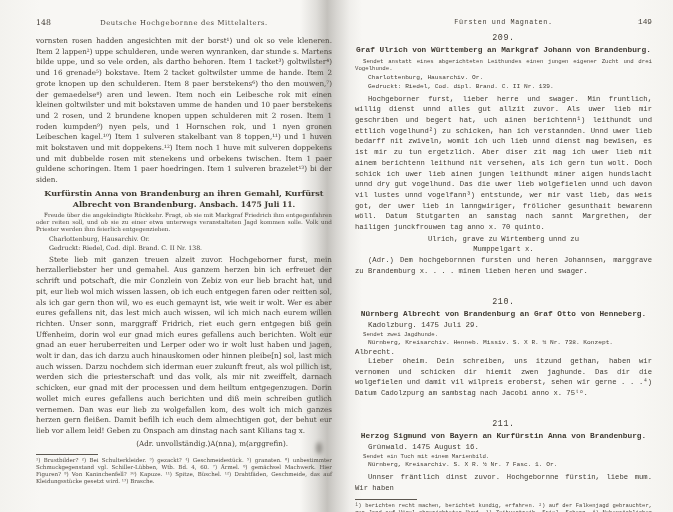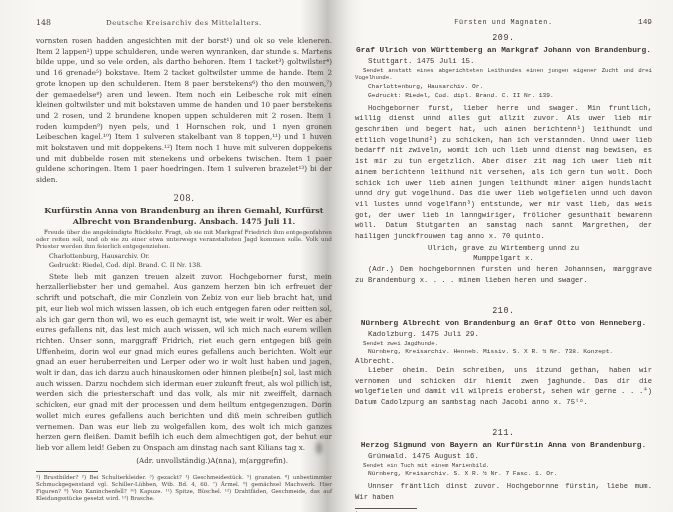--- a/index.html
+++ b/index.html
@@ -67,27 +67,26 @@
   .footnotes { font-size:5.5px; line-height:7px; text-align:justify; color:#49443c; }
 </style>
 </head>
 <body>
 
 <div class="spread">
 
   <div class="page page-left">
     <div class="pagehead">
       <span class="num">148</span>
-      <span class="run">Deutsche Kreisarchiv des Mittelalters.</span>
+      <span class="run">Deutsche Hochgebornne des Mittelalters.</span>
       <span class="num"></span>
     </div>
 
     <p class="body cont">vornsten rosen hadden angesichten mit der borst¹) und ok so vele kleneren. Item 2 lappen²) uppe schulderen, unde weren wynranken, dar stunde s. Martens bilde uppe, und so vele orden, als dartho behoren. Item 1 tacket³) goltwilster⁴) und 16 grenade⁵) bokstave. Item 2 tacket goltwilster umme de hande. Item 2 grote knopen up den schulderen. Item 8 paer berstekens⁶) tho den mouwen,⁷) der gemaedelse⁸) aren und lewen. Item noch ein Leibesche rok mit einen kleinen goltwilster und mit bokstaven umme de handen und 10 paer berstekens und 2 rosen, und 2 brundene knopen uppen schulderen mit 2 rosen. Item 1 roden kumpden⁹) nyen pels, und 1 Hornschen rok, und 1 nyen gronen Leibeschen kagel.¹⁰) Item 1 sulveren stakelbant van 8 toppen,¹¹) und 1 huven mit bokstaven und mit doppekens.¹²) Item noch 1 huve mit sulveren doppekens und mit dubbelde rosen mit stenekens und orbekens twischen. Item 1 paer guldene schoringen. Item 1 paer hoedringen. Item 1 sulveren brazelet¹³) bi der siden.</p>
 
-    <div class="secnum">208.</div>
     <div class="sechead">
       <span>Kurfürstin Anna von Brandenburg an ihren Gemahl, Kurfürst Albrecht von Brandenburg.</span>
       <span class="date">Ansbach.  1475 Juli 11.</span>
     </div>
     <p class="summary">Freude über die angekündigte Rückkehr. Fragt, ob sie mit Markgraf Friedrich ihm entgegenfahren oder reiten soll, und ob sie zu einer etwa unterwegs veranstalteten Jagd kommen solle. Volk und Priester werden ihm feierlich entgegenziehen.</p>
     <div class="srcline">Charlottenburg, Hausarchiv.  Or.</div>
     <div class="srcline">Gedruckt: Riedel, Cod. dipl. Brand. C. II Nr. 138.</div>
     <p class="body indent letter">Stete lieb mit ganzen treuen alzeit zuvor. Hochgeborner furst, mein herzallerliebster her und gemahel. Aus ganzem herzen bin ich erfreuet der schrift und potschaft, die mir Conzlein von Zebiz von eur lieb bracht hat, und pit, eur lieb wol mich wissen lassen, ob ich euch entgegen faren oder reitten sol, als ich gar gern thon wil, wo es euch gemaynt ist, wie weit ir wolt. Wer es aber eures gefallens nit, das lest mich auch wissen, wil ich mich nach eurem willen richten. Unser sonn, marggraff Fridrich, riet euch gern entgegen biß gein Uffenheim, dorin wol eur gnad mich eures gefallens auch berichten. Wolt eur gnad an euer heruberreiten und Lerper oder wo ir wolt lust haben und jagen, wolt ir dan, das ich darzu auch hinauskomen oder hinnen pleibe[n] sol, last mich auch wissen. Darzu nochdem sich iderman euer zukunft freut, als wol pillich ist, werden sich die priesterschaft und das volk, als mir nit zweiffelt, darnach schicken, eur gnad mit der processen und dem heiltum entgegenzugen. Dorin wollet mich eures gefallens auch berichten und diß mein schreiben gutlich vernemen. Dan was eur lieb zu wolgefallen kom, des wolt ich mich ganzes herzen gern fleißen. Damit befilh ich euch dem almechtigen got, der behut eur lieb vor allem leid! Geben zu Onspach am dinstag nach sant Kilians tag x.</p>
     <div class="closing">
       <span>(Adr. unvollständig.)</span>
@@ -100,21 +99,20 @@
 
   <div class="page page-right">
     <div class="pagehead">
       <span class="num"></span>
       <span class="run">Fürsten und Magnaten.</span>
       <span class="num right">149</span>
     </div>
 
     <div class="secnum">209.</div>
     <div class="sechead oneline">Graf Ulrich von Württemberg an Markgraf Johann von Brandenburg.</div>
-    <div class="dateline">Stuttgart.  1475 Juli 15.</div>
     <p class="summary">Sendet anstatt eines abgerichteten Leithundes einen jungen eigener Zucht und drei Vogelhunde.</p>
     <div class="srcline">Charlottenburg, Hausarchiv.  Or.</div>
     <div class="srcline">Gedruckt: Riedel, Cod. dipl. Brand. C. II Nr. 139.</div>
     <p class="body indent letter">Hochgeborner furst, lieber herre und swager. Min fruntlich, willig dienst unnd alles gut allzit zuvor. Als uwer lieb mir geschriben und begert hat, uch ainen berichtenn¹) leithundt und ettlich vogelhund²) zu schicken, han ich verstannden. Unnd uwer lieb bedarff nit zwiveln, womit ich uch lieb unnd dienst mag bewisen, es ist mir zu tun ergetzlich. Aber diser zit mag ich uwer lieb mit ainem berichtenn leithund nit versehen, als ich gern tun wolt. Doch schick ich uwer lieb ainen jungen leithundt miner aigen hundslacht unnd dry gut vogelhund. Das die uwer lieb wolgefielen unnd uch davon vil lustes unnd vogelfann³) entstunde, wer mir vast lieb, das weis got, der uwer lieb in lanngwiriger, frölicher gesunthait bewarenn wöll. Datum Stutgarten an samstag nach sannt Margrethen, der hailigen junckfrouwen tag anno x. 70 quinto.</p>
     <div class="sig">
       <div>Ulrich, grave zu Wirtemberg unnd zu</div>
       <div>Mumppelgart x.</div>
     </div>
     <p class="body indent">(Adr.)  Dem hochgebornnen fursten und heren Johannsen, marggrave zu Brandemburg x. . . . minem lieben heren und swager.</p>
 

